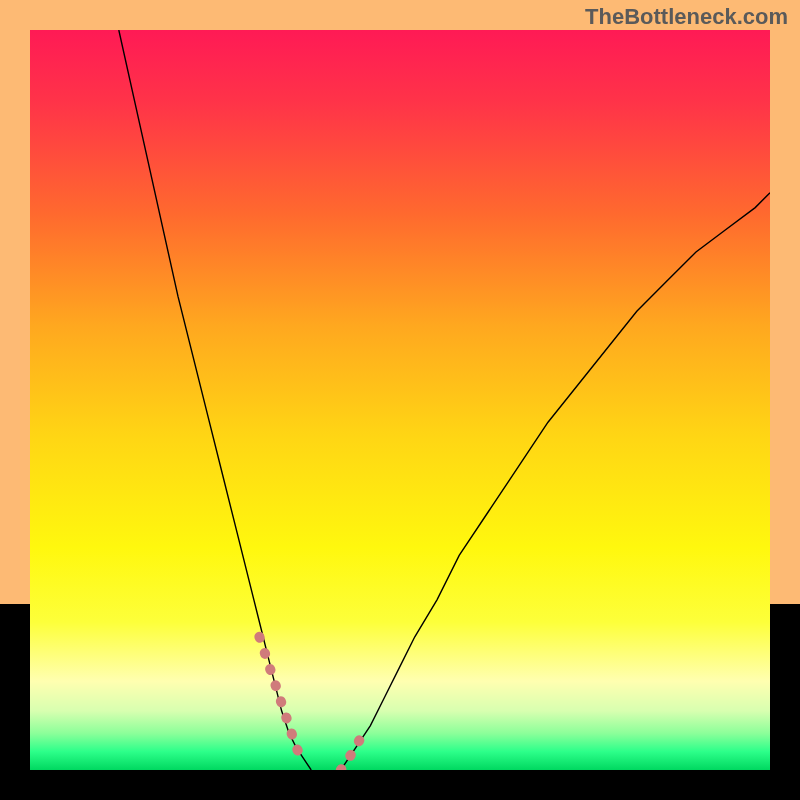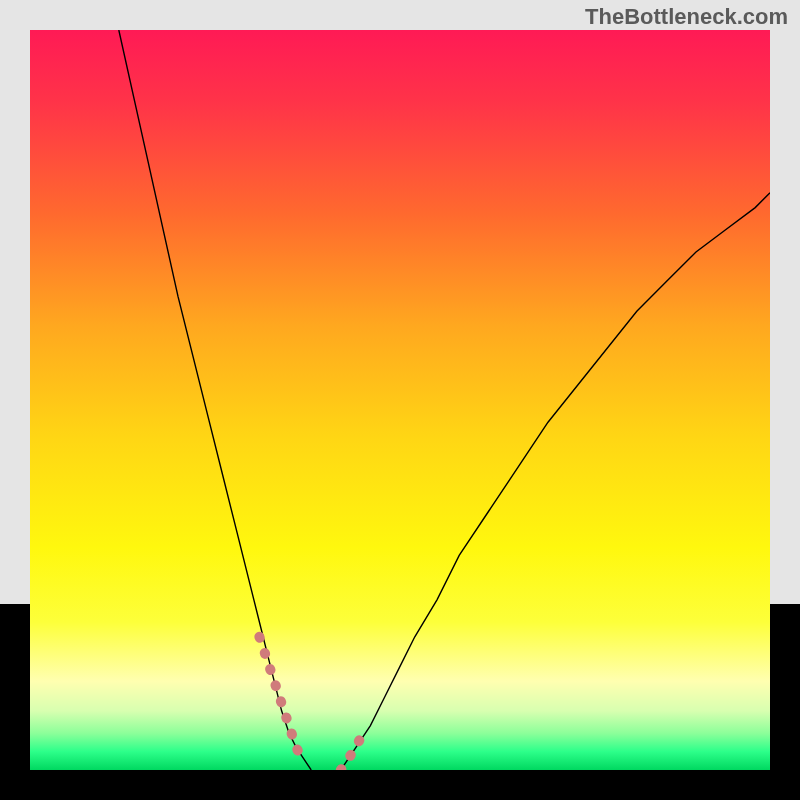--- a/index.html
+++ b/index.html
@@ -8,21 +8,21 @@
     width: 800px;
     height: 800px;
     overflow: hidden;
     background: #000;
     font-family: Arial, Helvetica, sans-serif;
   }
   .outer {
     position: relative;
     width: 800px;
     height: 604px;
-    background: #e5e5e5;
+    background: #fdba74;
   }
   .attribution {
     position: absolute;
     top: 4px;
     right: 12px;
     font-size: 22px;
     font-weight: 600;
     color: #5a5a5a;
     z-index: 10;
   }

